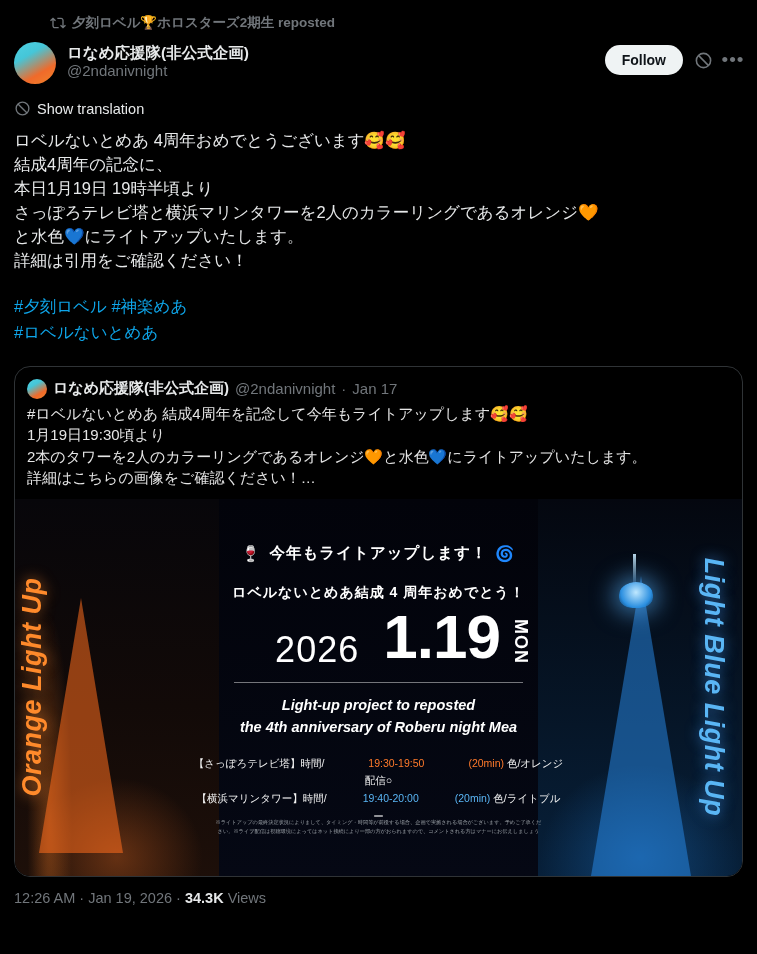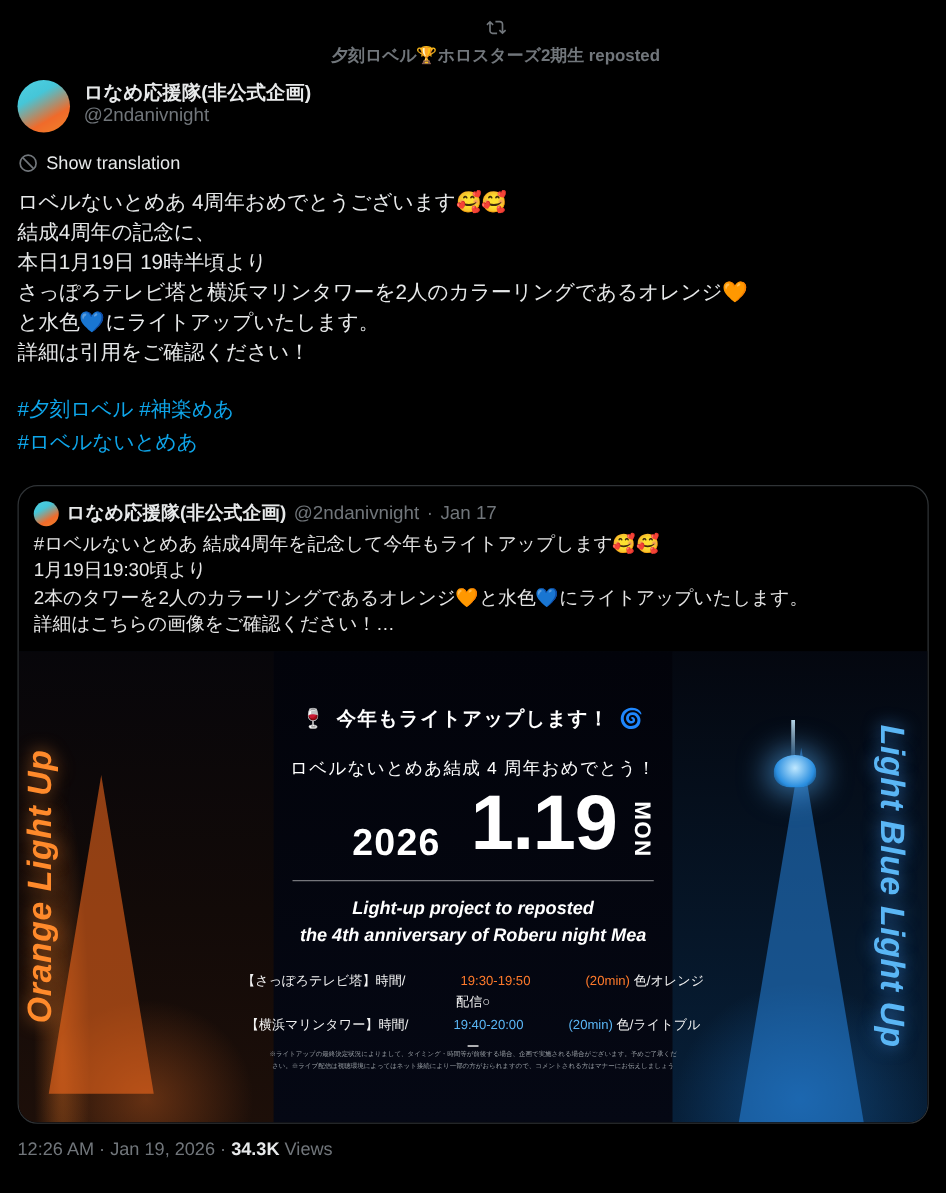--- a/index.html
+++ b/index.html
@@ -23,21 +23,20 @@
   }
   
   .repost-row {
     display: flex;
     align-items: center;
     gap: 6px;
     padding: 14px 0 4px 36px;
     color: #71767b;
     font-size: 13.5px;
     font-weight: 700;
-    flex-direction: column;
   }
   .retweet-icon {
     width: 16px;
     height: 16px;
     flex: 0 0 auto;
     color: #71767b;
     display: inline-block;
   }
   .repost-text { white-space: nowrap; }
 
@@ -300,33 +299,33 @@
     font-size: 15.5px;
     font-weight: 700;
     letter-spacing: 1px;
     display: flex;
     align-items: center;
     gap: 8px;
   }
   .poster-line2 {
     margin-top: 20px;
     font-size: 14px;
-    font-weight: 400;
+    font-weight: 700;
     letter-spacing: 1px;
   }
   .poster-date-row {
     margin-top: 4px;
     display: flex;
     align-items: flex-end;
     gap: 12px;
     line-height: 1;
   }
   .poster-year {
-    font-size: 30px;
-    font-weight: 700;
+    font-size: 36px;
+    font-weight: 400;
     letter-spacing: 1px;
     margin-left: 48px;
   }
   .poster-bigdate {
     font-size: 62px;
     font-weight: 700;
     letter-spacing: -1px;
     margin-left: 12px;
   }
   .poster-dow {
@@ -393,20 +392,32 @@
       </svg>
     </span>
     <span class="repost-text">夕刻ロベル🏆ホロスターズ2期生 reposted</span>
   </div>
 
   <div class="author-row">
     <div class="avatar"></div>
     <div class="author-names">
       <span class="display-name">ロなめ応援隊(非公式企画)</span>
       <span class="handle">@2ndanivnight</span>
+    </div>
+    <div class="author-actions">
+      <button class="follow-btn">Follow</button>
+      <span class="icon-btn">
+        <svg viewBox="0 0 24 24" width="19" height="19" fill="none" stroke="currentColor" stroke-width="2" aria-hidden="true">
+          <circle cx="12" cy="12" r="9"></circle>
+          <line x1="5.6" y1="5.6" x2="18.4" y2="18.4"></line>
+        </svg>
+      </span>
+      <span class="icon-btn">
+        <span class="more-dots">•••</span>
+      </span>
     </div>
   </div>
 
   <div class="translate-row">
     <span class="translate-icon">
       <svg viewBox="0 0 24 24" width="17" height="17" fill="none" stroke="currentColor" stroke-width="1.9" aria-hidden="true">
         <circle cx="12" cy="12" r="9"></circle>
         <line x1="5.6" y1="5.6" x2="18.4" y2="18.4"></line>
       </svg>
     </span>

